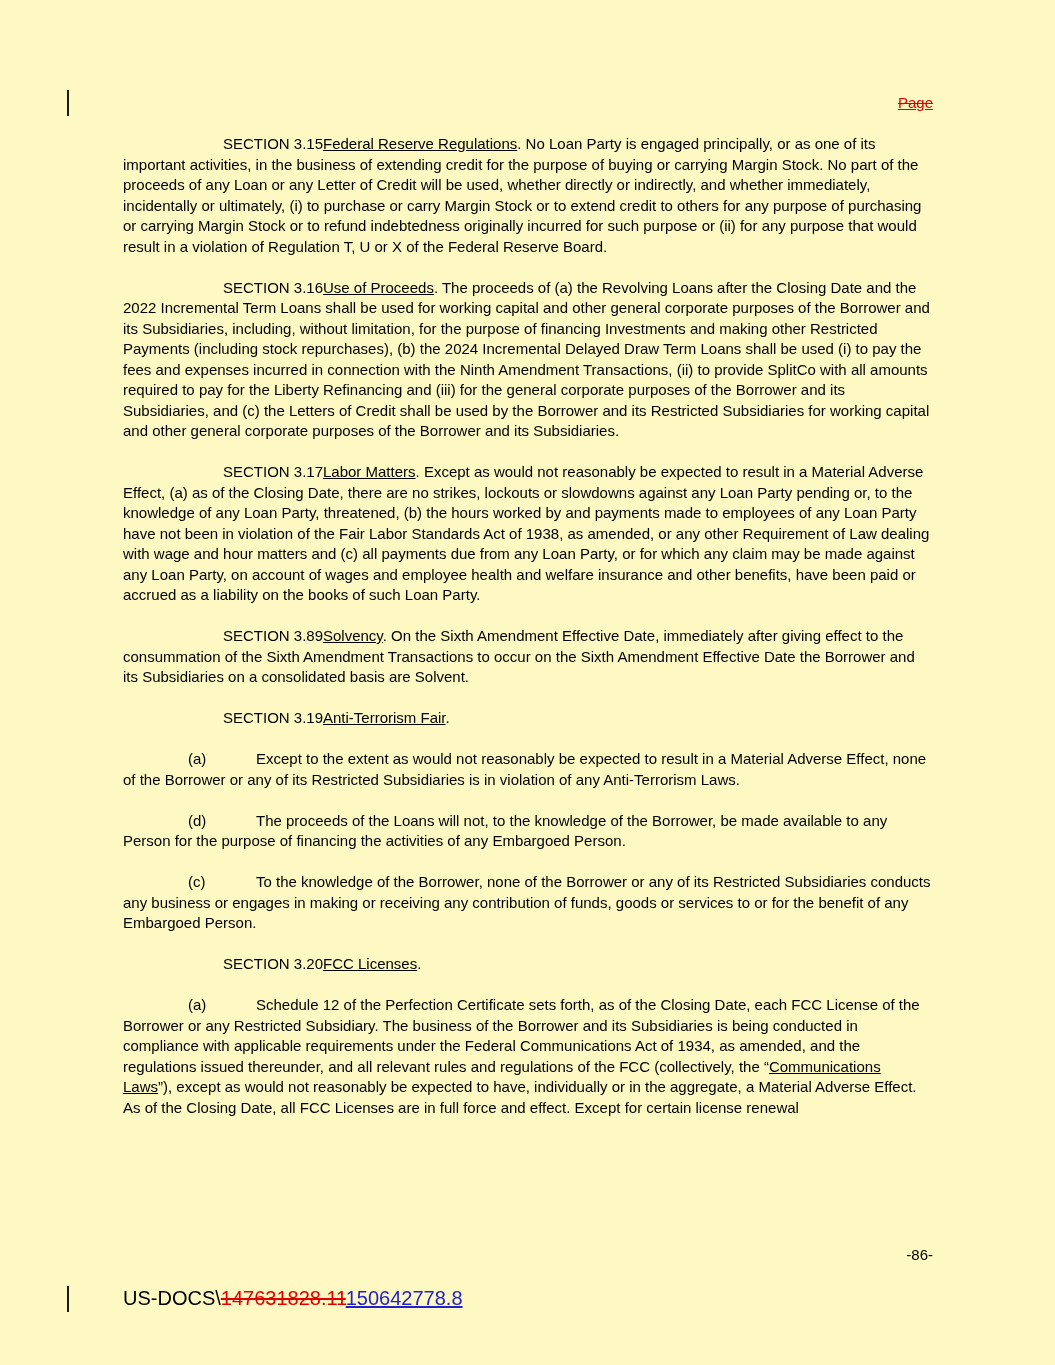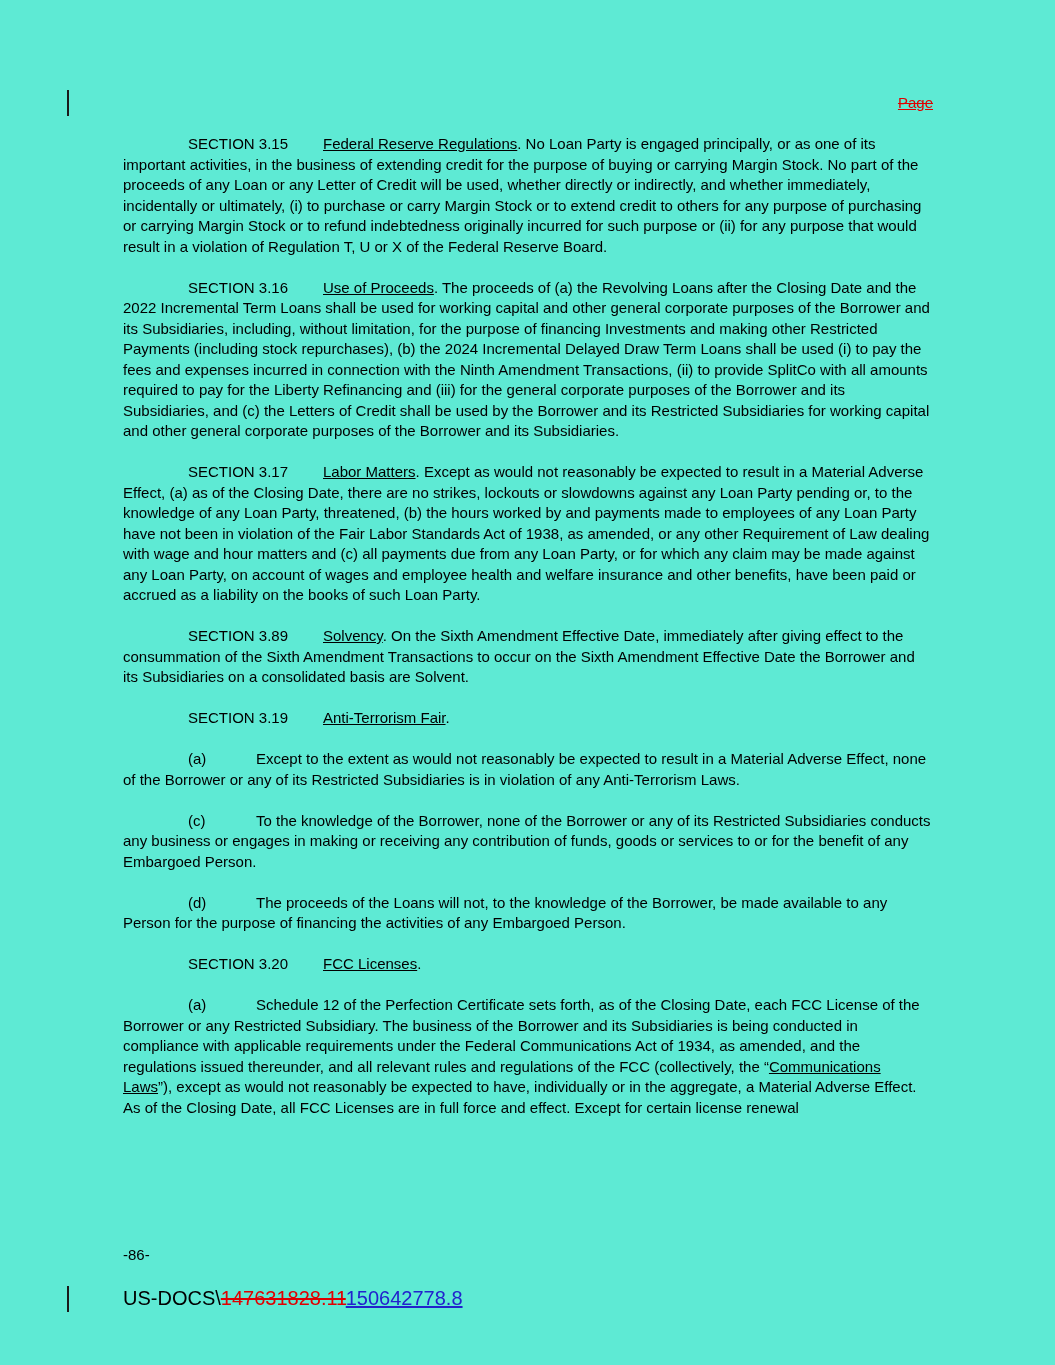--- a/index.html
+++ b/index.html
@@ -1,20 +1,20 @@
 <!DOCTYPE html>
 <html><head>
 <meta charset="utf-8">
 <style>
   html, body { margin: 0; padding: 0; background: #ffffff; }
   .page {
     position: relative;
     width: 1055px;
     height: 1365px;
-    background: #5eead4;
+    background: #fef9c3;
     font-family: "Liberation Sans", sans-serif;
     font-size: 15px;
     line-height: 20.5px;
     color: #000000;
     overflow: hidden;
   }
   .content {
     position: absolute;
     left: 123px;
     top: 93px;
@@ -22,38 +22,38 @@
   }
   .page-link-row { text-align: right; margin: 0 0 20.5px 0; }
   .page-link {
     color: #e00000;
     text-decoration: underline line-through;
     cursor: pointer;
   }
   .para { margin: 0 0 20.5px 0; }
   .para.section, .para.sub { text-indent: 65px; }
   .plabel { display: inline-block; text-indent: 0; }
-  .section .plabel { width: 135px; }
+  .section .plabel { width: 135px; text-align: right; }
   .sub .plabel { width: 68px; }
   .u { text-decoration: underline; }
   .change-bar {
     position: absolute;
     left: 67px;
     width: 2px;
     height: 26px;
     background: #1a1a1a;
   }
   .change-bar.top { top: 90px; }
   .change-bar.bottom { top: 1286px; }
   .page-number {
     position: absolute;
     top: 1245px;
     left: 123px;
     width: 810px;
-    text-align: left;
+    text-align: right;
   }
   .doc-id {
     position: absolute;
     top: 1288px;
     left: 123px;
     font-size: 20px;
   }
   .doc-id .old { color: #e00000; text-decoration: line-through; }
   .doc-id .new { color: #2222cc; text-decoration: underline; cursor: pointer; }
 </style>
@@ -69,22 +69,22 @@
     <div class="page-link-row">
       <span class="page-link">Page</span>
     </div>
     <div>
         <p class="para section"><span class="plabel">SECTION 3.15</span><span class="u">Federal Reserve Regulations</span><span>.  No Loan Party is engaged principally, or as one of its important activities, in the business of extending credit for the purpose of buying or carrying Margin Stock.  No part of the proceeds of any Loan or any Letter of Credit will be used, whether directly or indirectly, and whether immediately, incidentally or ultimately, (i) to purchase or carry Margin Stock or to extend credit to others for any purpose of purchasing or carrying Margin Stock or to refund indebtedness originally incurred for such purpose or (ii) for any purpose that would result in a violation of Regulation T, U or X of the Federal Reserve Board.</span></p>
         <p class="para section"><span class="plabel">SECTION 3.16</span><span class="u">Use of Proceeds</span><span>.  The proceeds of (a) the Revolving Loans after the Closing Date and the 2022 Incremental Term Loans shall be used for working capital and other general corporate purposes of the Borrower and its Subsidiaries, including, without limitation, for the purpose of financing Investments and making other Restricted Payments (including stock repurchases), (b) the 2024 Incremental Delayed Draw Term Loans shall be used (i) to pay the fees and expenses incurred in connection with the Ninth Amendment Transactions, (ii) to provide SplitCo with all amounts required to pay for the Liberty Refinancing and (iii) for the general corporate purposes of the Borrower and its Subsidiaries, and (c) the Letters of Credit shall be used by the Borrower and its Restricted Subsidiaries for working capital and other general corporate purposes of the Borrower and its Subsidiaries.</span></p>
         <p class="para section"><span class="plabel">SECTION 3.17</span><span class="u">Labor Matters</span><span>.  Except as would not reasonably be expected to result in a Material Adverse Effect, (a) as of the Closing Date, there are no strikes, lockouts or slowdowns against any Loan Party pending or, to the knowledge of any Loan Party, threatened, (b) the hours worked by and payments made to employees of any Loan Party have not been in violation of the Fair Labor Standards Act of 1938, as amended, or any other Requirement of Law dealing with wage and hour matters and (c) all payments due from any Loan Party, or for which any claim may be made against any Loan Party, on account of wages and employee health and welfare insurance and other benefits, have been paid or accrued as a liability on the books of such Loan Party.</span></p>
         <p class="para section"><span class="plabel">SECTION 3.89</span><span class="u">Solvency</span><span>.  On the Sixth Amendment Effective Date, immediately after giving effect to the consummation of the Sixth Amendment Transactions to occur on the Sixth Amendment Effective Date the Borrower and its Subsidiaries on a consolidated basis are Solvent.</span></p>
         <p class="para section"><span class="plabel">SECTION 3.19</span><span class="u">Anti-Terrorism Fair</span><span>.</span></p>
         <p class="para sub"><span class="plabel">(a)</span><span>Except to the extent as would not reasonably be expected to result in a Material Adverse Effect, none of the Borrower or any of its Restricted Subsidiaries is in violation of any Anti-Terrorism Laws.</span></p>
+        <p class="para sub"><span class="plabel">(d)</span><span>The proceeds of the Loans will not, to the knowledge of the Borrower, be made available to any Person for the purpose of financing the activities of any Embargoed Person.</span></p>
         <p class="para sub"><span class="plabel">(c)</span><span>To the knowledge of the Borrower, none of the Borrower or any of its Restricted Subsidiaries conducts any business or engages in making or receiving any contribution of funds, goods or services to or for the benefit of any Embargoed Person.</span></p>
-        <p class="para sub"><span class="plabel">(d)</span><span>The proceeds of the Loans will not, to the knowledge of the Borrower, be made available to any Person for the purpose of financing the activities of any Embargoed Person.</span></p>
         <p class="para section"><span class="plabel">SECTION 3.20</span><span class="u">FCC Licenses</span><span>.</span></p>
         <p class="para sub"><span class="plabel">(a)</span><span>Schedule 12 of the Perfection Certificate sets forth, as of the Closing Date, each FCC License of the Borrower or any Restricted Subsidiary.  The business of the Borrower and its Subsidiaries is being conducted in compliance with applicable requirements under the Federal Communications Act of 1934, as amended, and the regulations issued thereunder, and all relevant rules and regulations of the FCC (collectively, the “</span><span class="u">Communications Laws</span><span>”), except as would not reasonably be expected to have, individually or in the aggregate, a Material Adverse Effect.  As of the Closing Date, all FCC Licenses are in full force and effect.  Except for certain license renewal</span></p>
       </div>
   </div>
 
   <div class="page-number">-86-</div>
 
   <div class="doc-id">
     <span class="prefix">US-DOCS\</span><span class="old">147631828.11</span><span class="new">150642778.8</span>
   </div>

